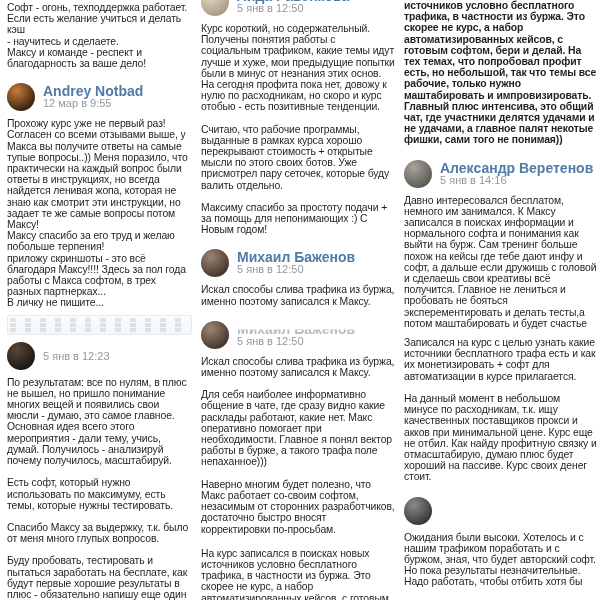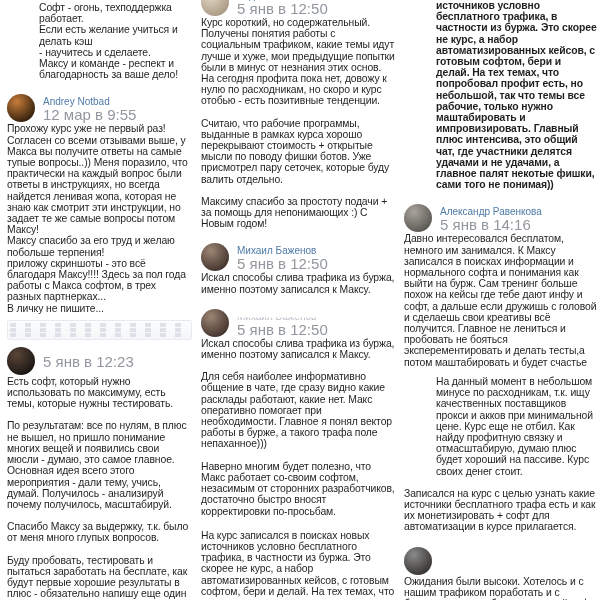--- a/index.html
+++ b/index.html
@@ -14,30 +14,30 @@
   #col-mid   { left:201px; width:194px; }
   #col-right { left:404px; width:193px; }
 
   .comment { margin-top:13px; }
   .col .comment:first-child { margin-top:0; }
 
   .chead { display:flex; align-items:center; gap:8px; min-height:30px; }
   .chead.clip-top { margin-top:-13px; }
   .avatar { width:28px; height:28px; border-radius:50%; flex:0 0 28px; background:#d5d8dc; }
   .hmeta { min-width:0; }
-  .cname { display:block; font-weight:400; font-size:10px; line-height:12px;
+  .cname { display:block; font-weight:700; font-size:14px; line-height:12px;
            color:var(--name); text-decoration:none; white-space:nowrap; }
   .cname.clipped-name { color:#b6bcc4; clip-path: inset(55% 0 0 0); }
-  .cdate { font-size:15px; line-height:11px; color:var(--date); margin-top:1px; }
+  .cdate { font-size:11px; line-height:11px; color:var(--date); margin-top:1px; }
 
   .ctext { font-size:10.4px; line-height:11.2px; letter-spacing:-0.1px;
-           color:var(--text); white-space:pre-line; }
+           color:var(--text); white-space:pre-line; margin-top:6px; }
   .ctext + .ctext { margin-top:11px; }
   .ctext.clip-3 { margin-top:-3px;font-weight:bold; }
-  .no-head > .ctext:first-child { margin-top:0;margin-left:32px; }
+  .no-head > .ctext:first-child { margin-top:0; }
 
   .attach-table { margin-top:6px; height:20px; border:1px solid #e7eaee; border-radius:2px;
                   background:linear-gradient(#fbfcfd,#f5f6f8); padding:1px 2px; box-sizing:border-box; }
   .attach-row { height:4px; margin:1px 0; border-radius:1px; opacity:.55;
                 background: repeating-linear-gradient(to right, #c9cfd8 0 6px, transparent 6px 15px); }
 </style>
 </head>
 <body>
 
 <div class="col" id="col-left">
@@ -68,39 +68,39 @@
     </div>
   </div>
 
   <div class="comment" style="margin-top:6px;">
     <div class="chead">
       <span class="avatar" style="background: radial-gradient(circle at 35% 28%, rgb(90, 70, 55) 0%, rgb(20, 16, 17) 85%);"></span>
       <div class="hmeta">
         <div class="cdate">5 янв в 12:23</div>
       </div>
     </div>
+    <div class="ctext">По результатам: все по нулям, в плюс не вышел, но пришло понимание многих вещей и появились свои мюсли - думаю, это самое главное. Основная идея всего этого мероприятия - дали тему, учись, думай. Получилось - анализируй почему получилось, масштабируй.</div>
     <div class="ctext">Есть софт, который нужно использовать по максимуму, есть темы, которые нужны тестировать.</div>
-    <div class="ctext">По результатам: все по нулям, в плюс не вышел, но пришло понимание многих вещей и появились свои мюсли - думаю, это самое главное. Основная идея всего этого мероприятия - дали тему, учись, думай. Получилось - анализируй почему получилось, масштабируй.</div>
     <div class="ctext">Спасибо Максу за выдержку, т.к. было от меня много глупых вопросов.</div>
     <div class="ctext">Буду пробовать, тестировать и пытаться заработать на бесплате, как будут первые хорошие результаты в плюс - обязательно напишу еще один отзыв.</div>
   </div>
 
 </div>
 
 <div class="col" id="col-mid">
   <div class="comment">
     <div class="chead clip-top">
       <span class="avatar" style="background: radial-gradient(circle at 35% 28%, rgb(228, 217, 198) 0%, rgb(163, 147, 124) 85%);"></span>
       <div class="hmeta">
         <a class="cname">Лида Равенкова</a>
         <div class="cdate">5 янв в 12:50</div>
       </div>
     </div>
     <div class="ctext">Курс короткий, но содержательный. Получены понятия работы с социальным трафиком, какие темы идут лучше и хуже, мои предыдущие попытки были в минус от незнания этих основ. На сегодня профита пока нет, довожу к нулю по расходникам, но скоро и курс отобью - есть позитивные тенденции.</div>
-    <div class="ctext">Считаю, что рабочие программы, выданные в рамках курса хорошо перекрывают стоимость + открытые мысли по поводу фишки ботов. Уже присмотрел пару сеточек, которые буду валить отдельно.</div>
+    <div class="ctext">Считаю, что рабочие программы, выданные в рамках курса хорошо перекрывают стоимость + открытые мысли по этого своих ботов. Уже присмотрел пару сеточек, которые буду валить отдельно.</div>
     <div class="ctext">Максиму спасибо за простоту подачи + за помощь для непонимающих :) С Новым годом!</div>
   </div>
 
   <div class="comment">
     <div class="chead">
       <span class="avatar" style="background: radial-gradient(circle at 35% 28%, rgb(156, 133, 116) 0%, rgb(58, 44, 38) 85%);"></span>
       <div class="hmeta">
         <a class="cname">Михаил Баженов</a>
         <div class="cdate">5 янв в 12:50</div>
       </div>
@@ -128,30 +128,30 @@
 
 <div class="col" id="col-right">
   <div class="comment no-head">
     <div class="ctext clip-3">источников условно бесплатного трафика, в частности из буржа. Это скорее не курс, а набор автоматизированных кейсов, с готовым софтом, бери и делай. На тех темах, что попробовал профит есть, но небольшой, так что темы все рабочие, только нужно маштабировать и импровизировать. Главный плюс интенсива, это общий чат, где участники делятся удачами и не удачами, а главное палят некотые фишки, сами того не понимая))</div>
   </div>
 
   <div class="comment">
     <div class="chead">
       <span class="avatar" style="background: radial-gradient(circle at 35% 28%, rgb(168, 164, 156) 0%, rgb(83, 81, 76) 85%);"></span>
       <div class="hmeta">
-        <a class="cname">Александр Равенкова</a>
+        <a class="cname">Александр Веретенов</a>
         <div class="cdate">5 янв в 14:16</div>
       </div>
     </div>
     <div class="ctext">Давно интересовался бесплатом, немного им занимался. К Максу записался в поисках информации и нормального софта и понимания как выйти на бурж. Сам тренинг больше похож на кейсы где тебе дают инфу и софт, а дальше если дружишь с головой и сделаешь свои креативы всё получится. Главное не лениться и пробовать не бояться эксперементировать и делать тесты,а потом маштабировать и будет счастье</div>
   </div>
 
   <div class="comment no-head" style="margin-top:8px;">
+    <div class="ctext">Записался на курс с целью узнать какие источники бесплатного трафа есть и как их монетизировать + софт для автоматизации в курсе прилагается.</div>
     <div class="ctext">На данный момент в небольшом минусе по расходникам, т.к. ищу качественных поставщиков прокси и акков при минимальной цене. Курс еще не отбил. Как найду профитную связку и отмасштабирую, думаю плюс будет хороший на пассиве. Курс своих денег стоит.</div>
-    <div class="ctext">Записался на курс с целью узнать какие источники бесплатного трафа есть и как их монетизировать + софт для автоматизации в курсе прилагается.</div>
   </div>
 
   <div class="comment">
     <div class="chead">
       <span class="avatar" style="background: radial-gradient(circle at 35% 28%, rgb(138, 138, 138) 0%, rgb(47, 45, 42) 85%);"></span>
     </div>
     <div class="ctext">Ожидания были высоки. Хотелось и с нашим трафиком поработать и с буржом, зная, что будет авторский софт. Но пока результаты незначительные. Надо работать, чтобы отбить хотя бы</div>
   </div>
 </div>
 

